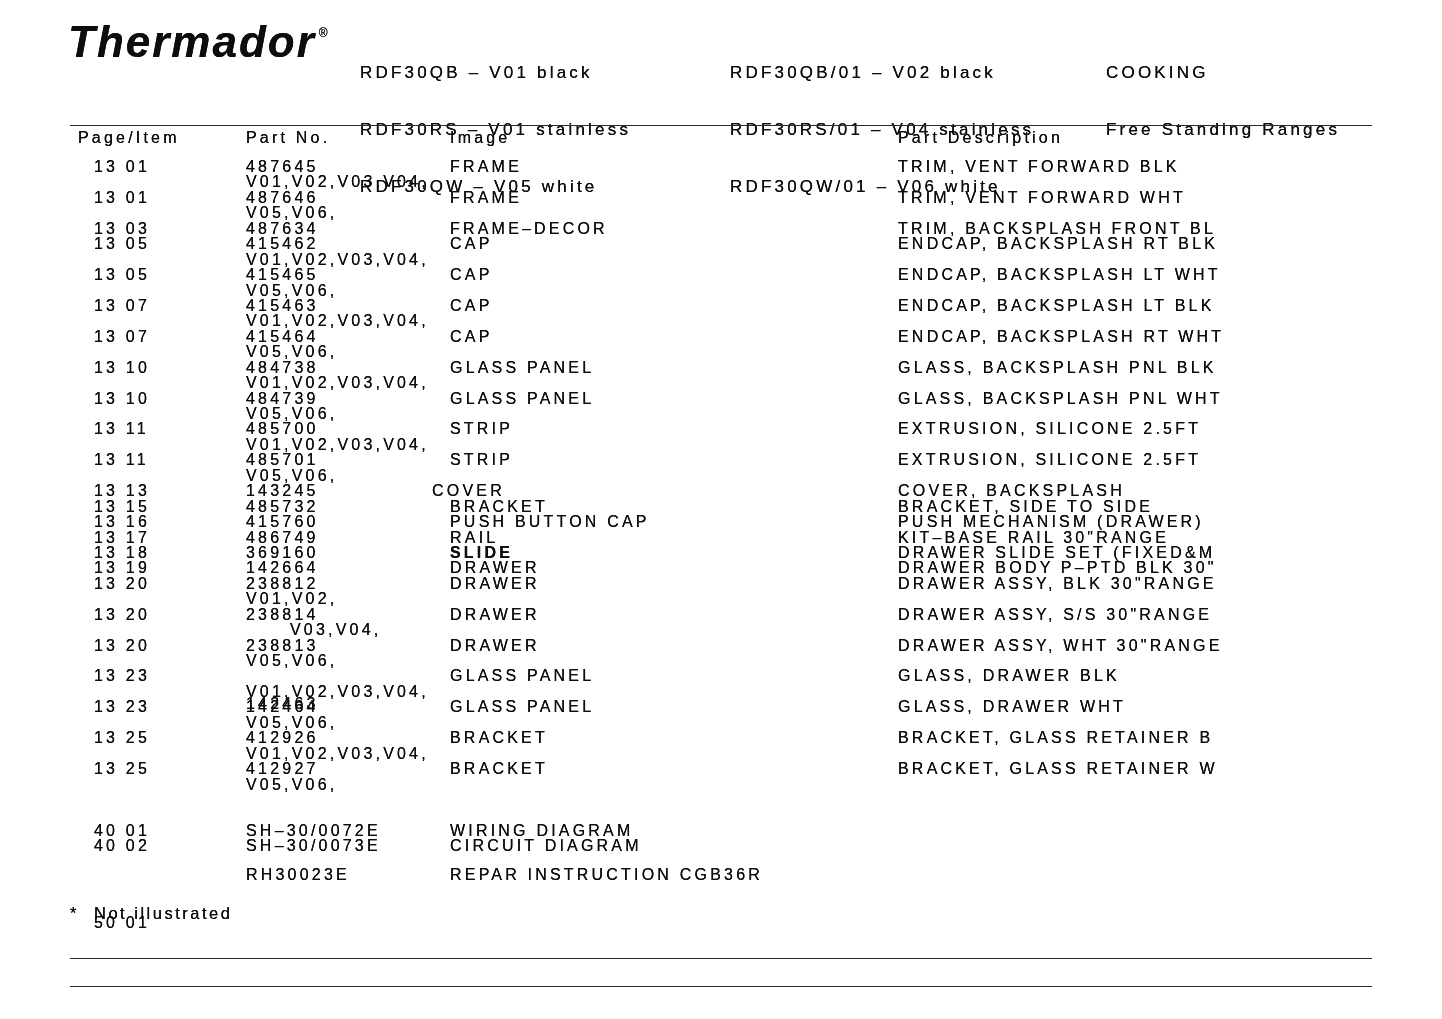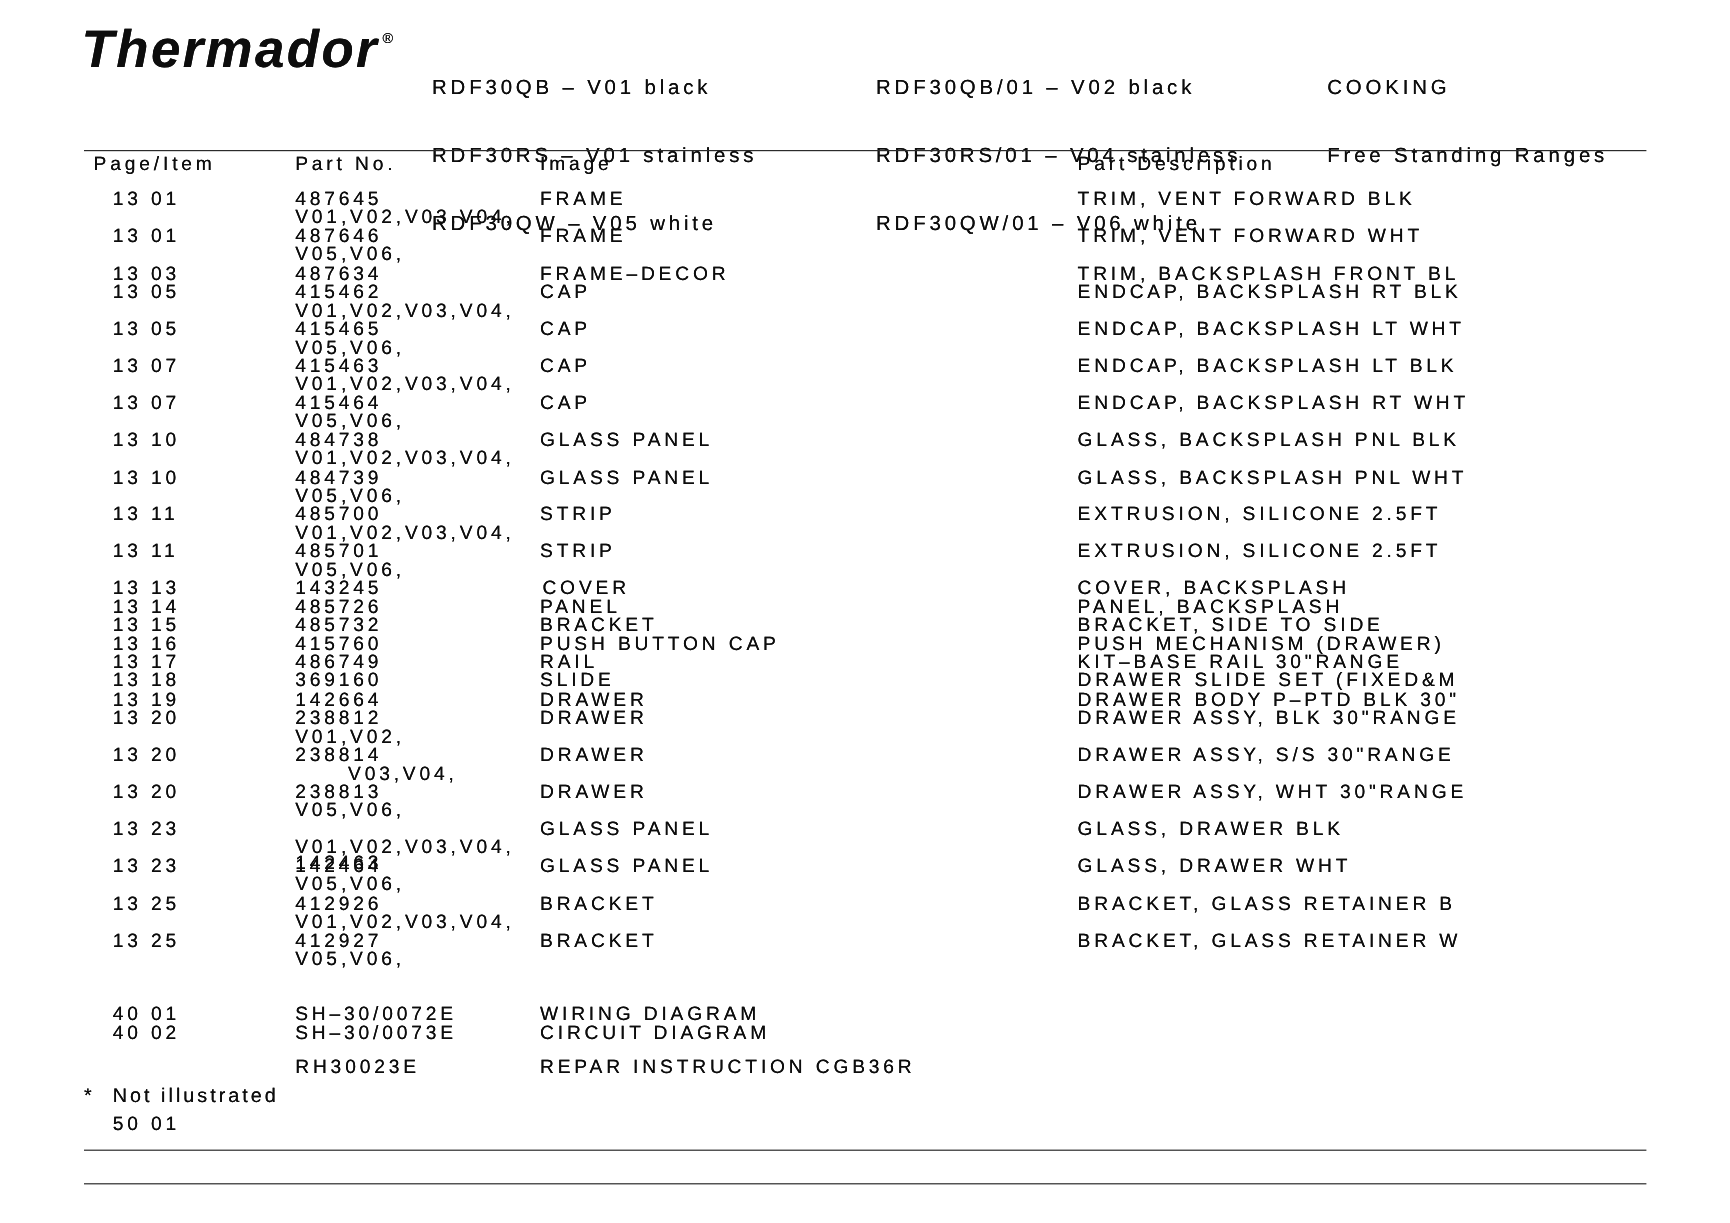--- a/index.html
+++ b/index.html
@@ -201,28 +201,22 @@
           <span class="cell" style="left: 246px;">485701</span>
           <span class="cell" style="left: 450px;">STRIP</span>
           <span class="cell" style="left: 898px;">EXTRUSION, SILICONE 2.5FT</span>
         </div>
         <div class="line">
           <span class="cell" style="left: 246px;">V05,V06,</span>
         </div>
         <div class="line">
           <span class="cell" style="left: 94px;">13 13</span>
           <span class="cell" style="left: 246px;">143245</span>
-          <span class="cell" style="left: 452px;">COVER</span>
+          <span class="cell" style="left: 432px;">COVER</span>
           <span class="cell" style="left: 898px;">COVER, BACKSPLASH</span>
-        </div>
-        <div class="line">
-          <span class="cell" style="left: 94px;">13 14</span>
-          <span class="cell" style="left: 246px;">485726</span>
-          <span class="cell" style="left: 450px;">PANEL</span>
-          <span class="cell" style="left: 898px;">PANEL, BACKSPLASH</span>
         </div>
         <div class="line">
           <span class="cell" style="left: 94px;">13 15</span>
           <span class="cell" style="left: 246px;">485732</span>
           <span class="cell" style="left: 450px;">BRACKET</span>
           <span class="cell" style="left: 898px;">BRACKET, SIDE TO SIDE</span>
         </div>
         <div class="line">
           <span class="cell" style="left: 94px;">13 16</span>
           <span class="cell" style="left: 246px;">415760</span>
@@ -231,21 +225,21 @@
         </div>
         <div class="line">
           <span class="cell" style="left: 94px;">13 17</span>
           <span class="cell" style="left: 246px;">486749</span>
           <span class="cell" style="left: 450px;">RAIL</span>
           <span class="cell" style="left: 898px;">KIT–BASE RAIL 30"RANGE</span>
         </div>
         <div class="line">
           <span class="cell" style="left: 94px;">13 18</span>
           <span class="cell" style="left: 246px;">369160</span>
-          <span class="cell" style="left: 450px;">SLIDE</span>
+          <span class="cell" style="left: 450px; font-weight: bold;">SLIDE</span>
           <span class="cell" style="left: 898px;">DRAWER SLIDE SET (FIXED&amp;M</span>
         </div>
         <div class="line">
           <span class="cell" style="left: 94px;">13 19</span>
           <span class="cell" style="left: 246px;">142664</span>
           <span class="cell" style="left: 450px;">DRAWER</span>
           <span class="cell" style="left: 898px;">DRAWER BODY P–PTD BLK 30"</span>
         </div>
         <div class="line">
           <span class="cell" style="left: 94px;">13 20</span>

